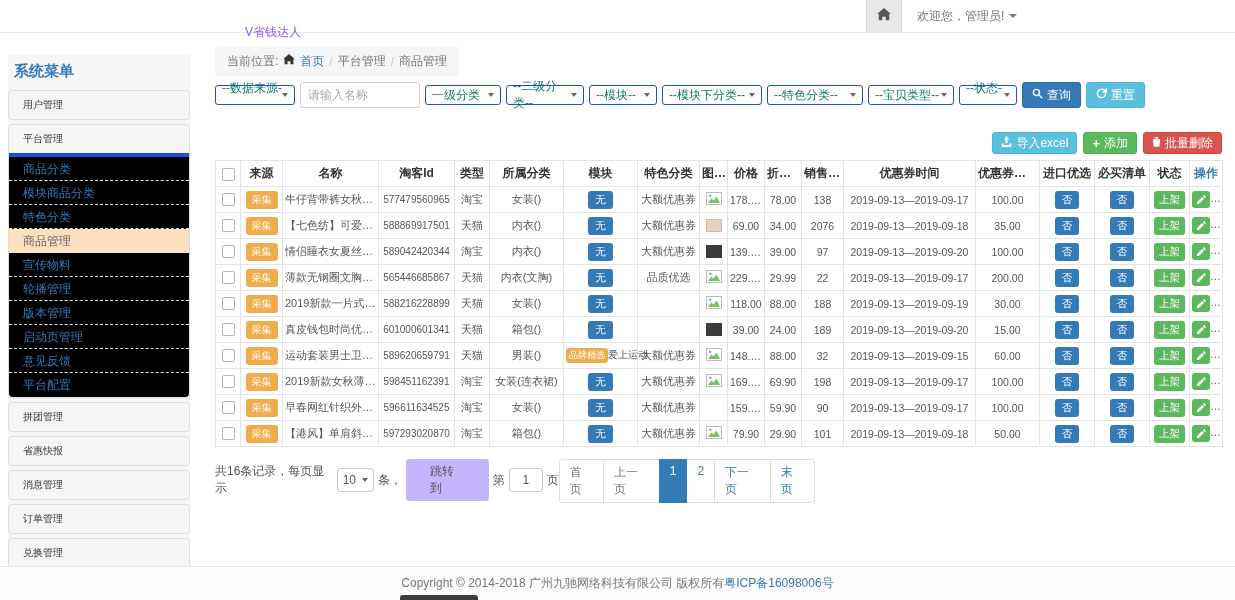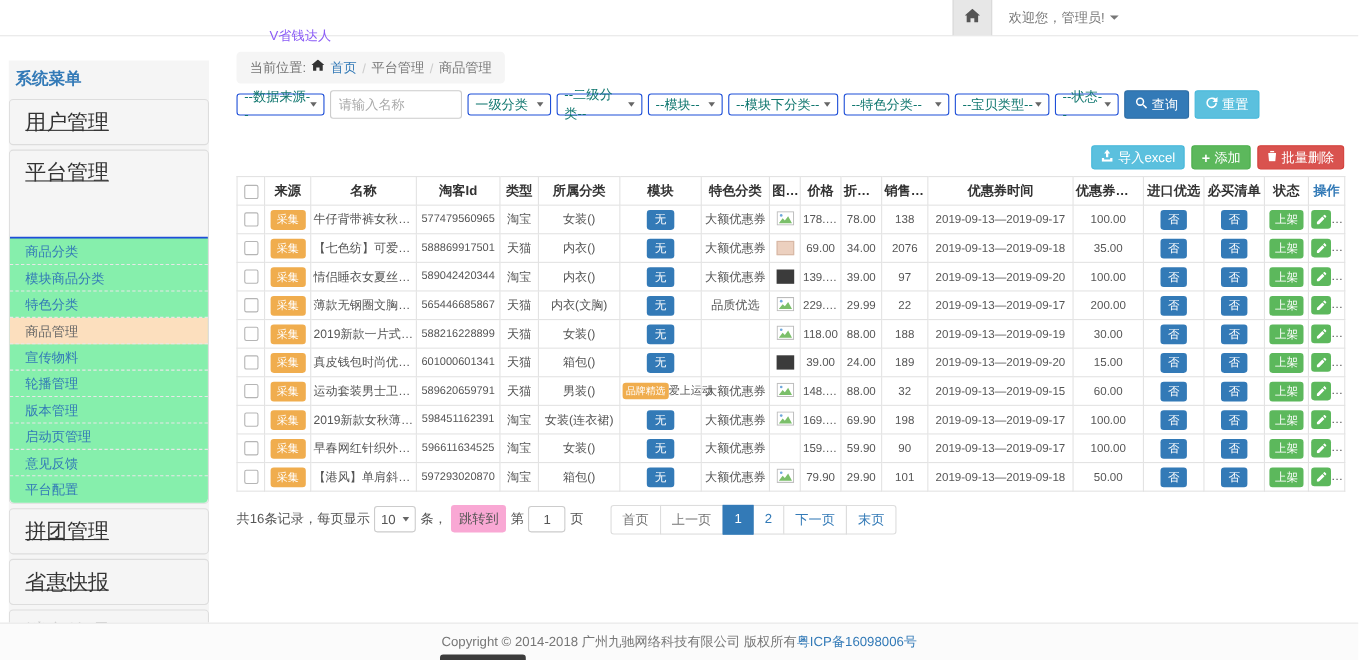--- a/index.html
+++ b/index.html
@@ -12,22 +12,22 @@
   .topbar { position:absolute; top:0; left:0; width:1235px; height:33px; background:#fff; border-bottom:1px solid #e7e7e7; }
   .brand { position:absolute; left:245px; top:16px; line-height:32px; font-size:12px; color:#8b5cf6; }
   .top-right { position:absolute; left:866px; top:0; height:32px; display:flex; align-items:center; }
   .home-box { width:36px; height:32px; background:#e7e7e7; border-left:1px solid #d9d9d9; border-right:1px solid #d9d9d9; display:flex; align-items:center; justify-content:center; cursor:pointer; }
   .welcome { margin-left:15px; color:#777; display:flex; align-items:center; gap:5px; cursor:pointer; }
   .caret { width:0; height:0; border-left:4px solid transparent; border-right:4px solid transparent; border-top:4px solid #777; display:inline-block; }
   
   .sidebar { position:absolute; left:8px; top:55px; width:182px; height:511px; background:#f5f5f5; overflow:hidden; }
   .sys-title { color:#337ab7; font-size:15px; font-weight:bold; padding:7px 6px 9px; }
   .panel { border:1px solid #ddd; border-radius:4px; margin-bottom:4px; background:#f5f5f5; }
-  .panel-heading { padding:7px 14px; font-size:19px; color:#333; cursor:pointer;text-decoration:underline; }
-  .submenu { background:#86efac; border-top:2px solid #1d4ed8; border-radius:0 0 4px 4px;margin-top:38px; }
+  .panel-heading { padding:7px 14px; font-size:10px; color:#333; cursor:pointer; }
+  .submenu { background:#000000; border-top:4px solid #1d4ed8; border-radius:0 0 4px 4px; }
   .submenu-item { padding:5px 14px; color:#337ab7; border-bottom:1px dashed #e8e8e8; cursor:pointer; height:24px; line-height:14px; }
   .submenu-item:last-child { border-bottom:none; }
   .submenu-item.active { background:#fcdfbe; color:#666; }
   
   .main { position:absolute; left:215px; top:47px; width:1007px; }
   .breadcrumb { display:inline-flex; align-items:center; gap:5px; background:#f5f5f5; border-radius:4px; padding:6px 12px; color:#777; }
   .breadcrumb .home-link { color:#337ab7; cursor:pointer; }
   .breadcrumb .sep { color:#ccc; }
   
   .filter-row { margin-top:6px; display:flex; align-items:center; gap:5px; }
@@ -60,21 +60,21 @@
   .mini-edit { background:#5cb85c; }
   .mini-del { background:#d9534f; margin-left:3px; }
   .cb { width:13px; height:13px; border:1px solid #b5b5b5; border-radius:2px; background:#fff; display:inline-block; vertical-align:middle; cursor:pointer; }
   .thumb-dark { width:16px; height:13px; background:#3b3b3b; display:inline-block; vertical-align:middle; }
   .thumb-photo { width:16px; height:13px; background:#ecd0bf; border:1px solid #d8b7a5; display:inline-block; vertical-align:middle; }
   
   .pagination-row { margin-top:12px; width:600px; display:flex; justify-content:space-between; align-items:flex-start; color:#555; }
   .pag-left { display:flex; align-items:center; gap:4px; }
   .mini-select { width:38px; height:24px; border:1px solid #ccc; border-radius:3px; background:#fff; display:inline-flex; align-items:center; justify-content:space-between; padding:0 5px; cursor:pointer; }
   .mini-select .sc { width:0;height:0;border-left:3px solid transparent;border-right:3px solid transparent;border-top:4px solid #666; }
-  .jump-chip { background:#f9a8d4; border-radius:3px; padding:4px 7px; color:#555; cursor:pointer; }
+  .jump-chip { background:#c4b5fd; border-radius:3px; padding:4px 24px; color:#555; cursor:pointer; }
   .page-input { width:34px; height:24px; border:1px solid #ccc; border-radius:3px; text-align:center; font-size:12px; color:#555; font-family:inherit; }
   .pager { display:flex; }
   .pg { border:1px solid #ddd; background:#fff; padding:4px 10px; margin-left:-1px; color:#777; cursor:pointer; }
   .pg:first-child { border-radius:3px 0 0 3px; margin-left:0; }
   .pg:last-child { border-radius:0 3px 3px 0; }
   .pg.link { color:#337ab7; }
   .pg.active { background:#337ab7; border-color:#337ab7; color:#fff; position:relative; }
   
   .footer { position:absolute; left:0; bottom:0; width:1235px; height:34px; border-top:1px solid #e7e7e7; background:#fbfbfb; display:flex; align-items:center; justify-content:center; color:#777; }
   .footer a { color:#337ab7; text-decoration:none; cursor:pointer; }

